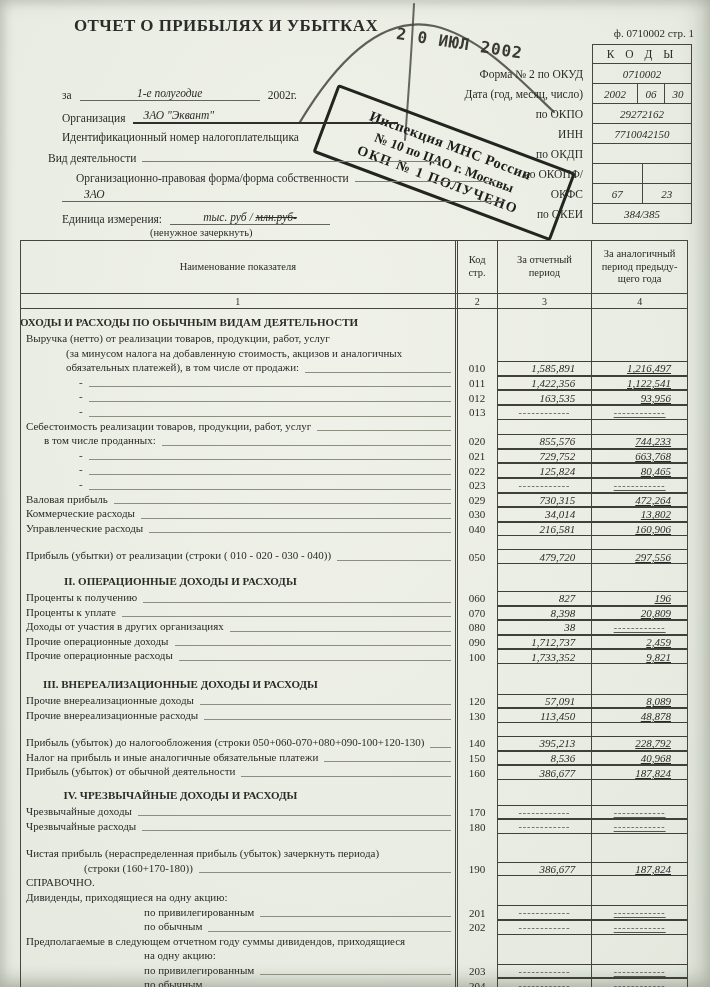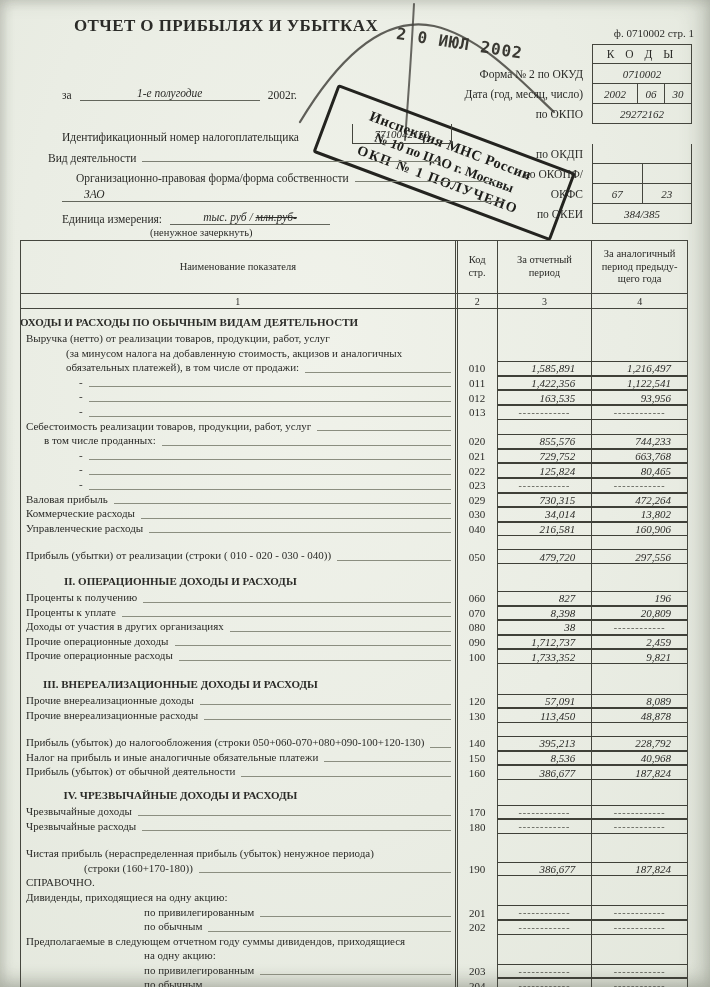--- a/index.html
+++ b/index.html
@@ -65,21 +65,21 @@
   .trow{display:flex;min-height:14.6px;}
   .trow.spacer{min-height:0;}
   .trow.section{min-height:17px;}
   .cell{box-sizing:border-box;}
   .c-label{width:435px;display:flex;align-items:flex-end;padding:0 2px 1px 5px;overflow:hidden;}
   .lbl{white-space:pre;font-size:11px;line-height:13.5px;}
   .fill{flex:1;border-bottom:1px solid #8b8e80;margin:0 2px 2px 6px;}
   .c-code{width:42px;border-left:3px double #45463e;display:flex;align-items:center;justify-content:center;font-size:11px;}
   .c-val{display:flex;align-items:center;justify-content:flex-end;padding-right:16px;font-style:italic;font-size:11px;}
   .c-v1{width:95px;border-left:1px solid #45463e;}
-  .c-v2{width:96px;border-left:1px solid #45463e;}
+  .c-v2{width:96px;border-left:1px solid #45463e;text-decoration:underline;}
   .c-val.boxed{border-top:1px solid #3f4038;border-bottom:1px solid #3f4038;}
   .c-val.dashcell{justify-content:center;padding-right:0;letter-spacing:1px;color:#56574f;font-style:normal;font-size:10px;}
   .trow.section .c-label{align-items:center;justify-content:center;font-weight:bold;font-size:11.5px;padding-right:120px;}
   .ind0{padding-left:5px;} .ind1{padding-left:45px;} .ind2{padding-left:23px;}
   .ind3{padding-left:63px;} .ind4{padding-left:123px;align-items:flex-end;} .ind5{padding-left:58px;}
 </style>
 </head>
 <body>
 
 <div class="page">
@@ -98,20 +98,24 @@
     <div class="s2">№ 10 по ЦАО г. Москвы</div>
     <div class="s3">ОКП № 1 ПОЛУЧЕНО</div>
   </div>
 
   <div class="ffield f-period">
     <span>за</span>
     <span class="uline" style="width:180px;margin:0 8px;">1-е полугодие</span>
     <span>2002г.</span>
   </div>
 
+  <div class="ffield f-org">
+    <span>Организация</span>
+    <span class="uline heavy" style="width:255px;margin-left:8px;">ЗАО "Эквант"</span>
+  </div>
 
   <div class="ffield f-inn">
     <span>Идентификационный номер налогоплательщика</span>
   </div>
 
   <div class="ffield f-activity">
     <span>Вид деятельности</span>
     <span class="fillline"></span>
   </div>
 
@@ -151,20 +155,21 @@
         <div class="ccell w27">30</div>
       </div>
     </div>
     <div class="crow">
       <div class="clabel">по ОКПО</div>
       <div class="cbox">
           <div class="ccell">29272162</div>
         </div>
     </div>
     <div class="crow">
+      <div class="clabel">ИНН</div>
       <div class="cbox">
           <div class="ccell">7710042150</div>
         </div>
     </div>
     <div class="crow">
       <div class="clabel">по ОКДП</div>
       <div class="cbox">
           <div class="ccell"></div>
         </div>
     </div>
@@ -658,21 +663,21 @@
           </div>
         </div>
         <div class="trow spacer" style="height: 13px;">
           <div class="cell c-label ind0"></div>
           <div class="cell c-code"></div>
           <div class="cell c-val c-v1"></div>
           <div class="cell c-val c-v2"></div>
         </div>
         <div class="trow label">
           <div class="cell c-label ind0">
-            <span class="lbl">Чистая прибыль (нераспределенная прибыль (убыток) ненужное периода)</span>
+            <span class="lbl">Чистая прибыль (нераспределенная прибыль (убыток) зачеркнуть периода)</span>
           </div>
           <div class="cell c-code"></div>
           <div class="cell c-val c-v1"></div>
           <div class="cell c-val c-v2"></div>
         </div>
         <div class="trow row">
           <div class="cell c-label ind3">
             <span class="lbl">(строки (160+170-180))</span>
             <span class="fill"></span>
           </div>

